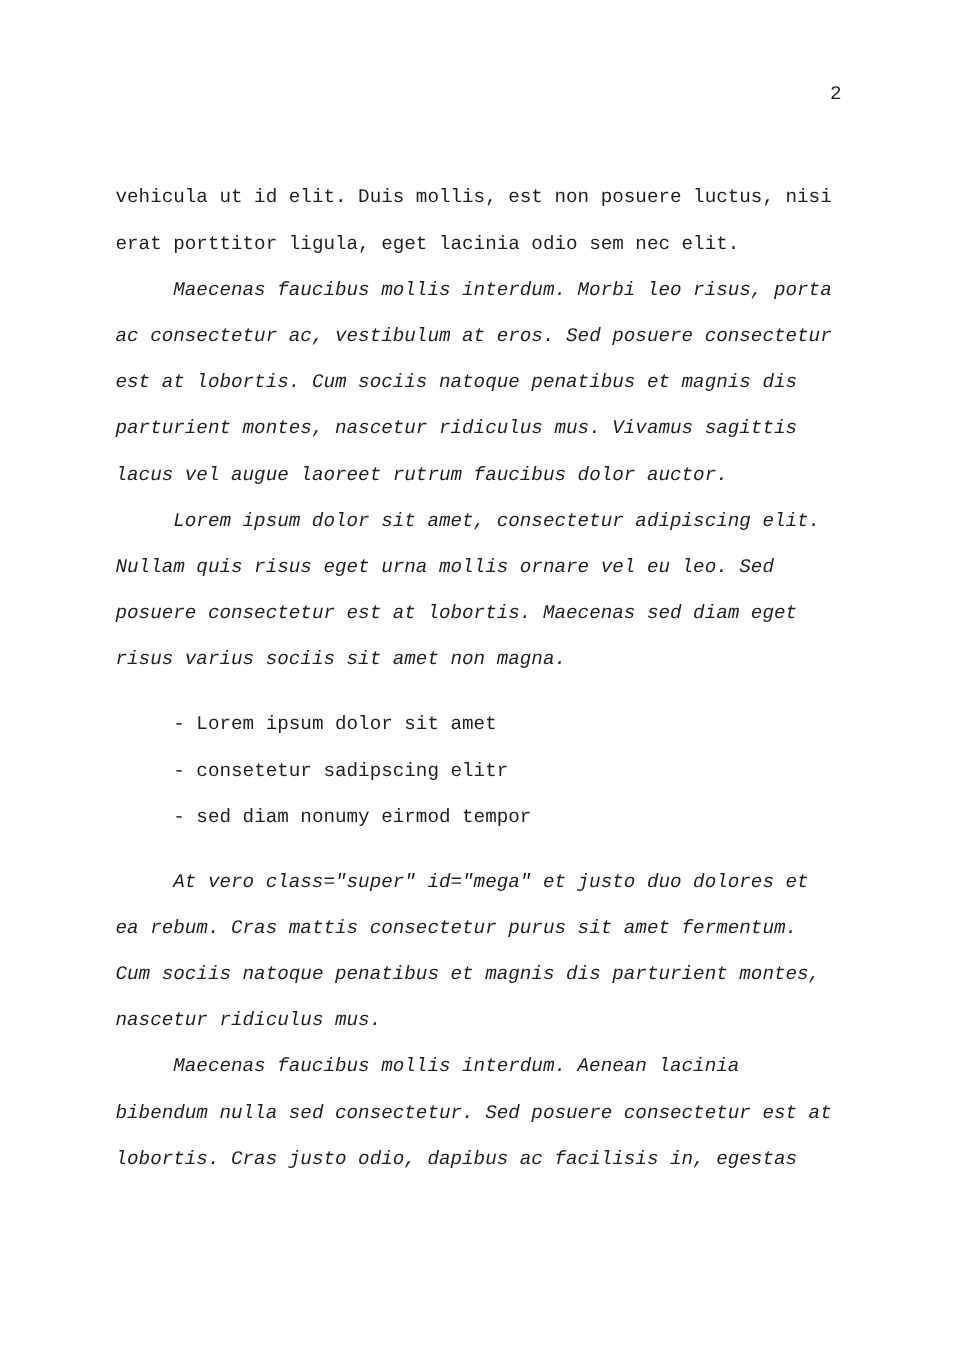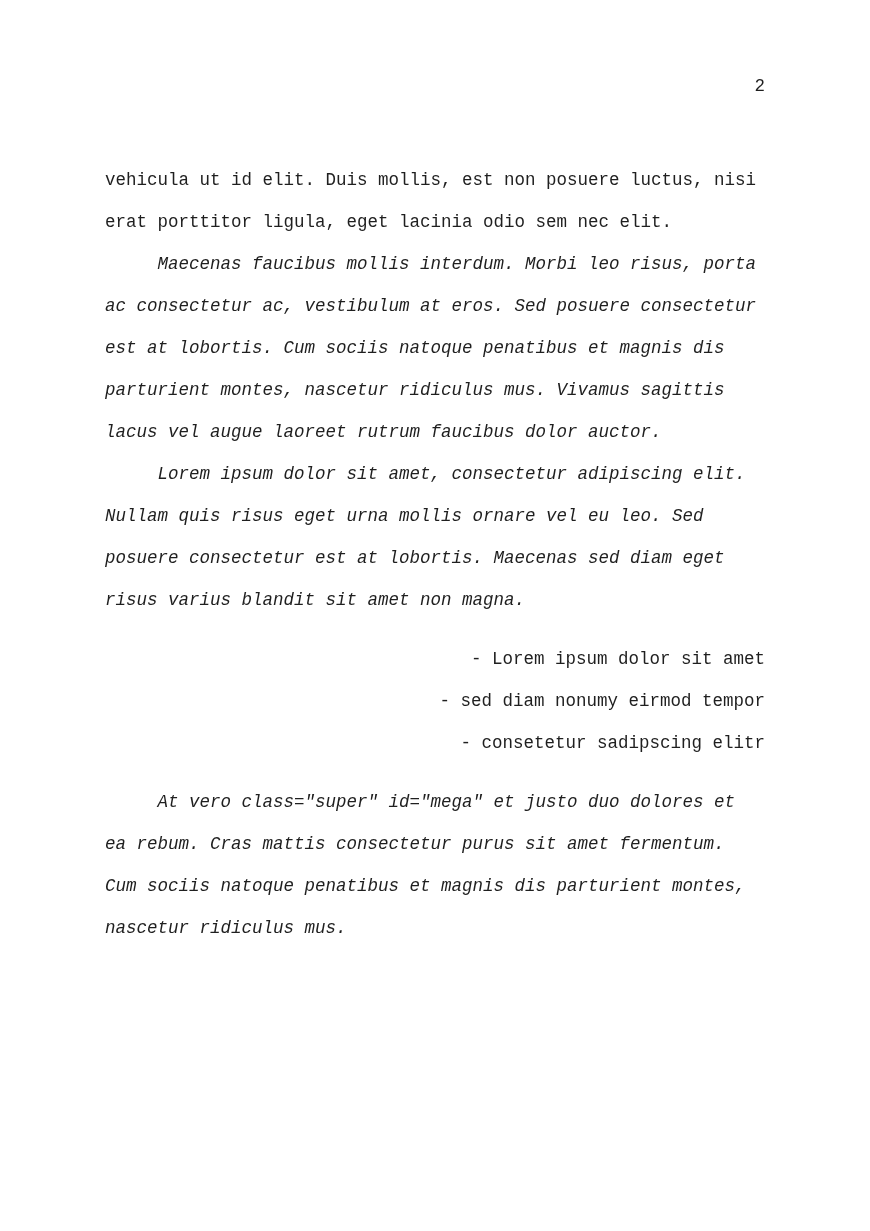--- a/index.html
+++ b/index.html
@@ -33,21 +33,20 @@
     white-space: pre;          
   }
   .para.indent {
     text-indent: 5ch;          
     font-style: italic;
   }
   .list {
     list-style: none;
     margin: 17px 0;
     padding: 0 0 0 5ch;
-    text-align: right;
   }
   .list-item {
     white-space: pre;
   }
 </style>
 </head>
 <body>
 
 <div class="page">
 
@@ -60,28 +59,31 @@
 
     <p class="para indent">Maecenas faucibus mollis interdum. Morbi leo risus, porta
 ac consectetur ac, vestibulum at eros. Sed posuere consectetur
 est at lobortis. Cum sociis natoque penatibus et magnis dis
 parturient montes, nascetur ridiculus mus. Vivamus sagittis
 lacus vel augue laoreet rutrum faucibus dolor auctor.</p>
 
     <p class="para indent">Lorem ipsum dolor sit amet, consectetur adipiscing elit.
 Nullam quis risus eget urna mollis ornare vel eu leo. Sed
 posuere consectetur est at lobortis. Maecenas sed diam eget
-risus varius blandit sit amet non magna.</p>
+risus varius sociis sit amet non magna.</p>
 
     <ul class="list">
       <li class="list-item"><span>- </span><span>Lorem ipsum dolor sit amet</span></li>
+      <li class="list-item"><span>- </span><span>consetetur sadipscing elitr</span></li>
       <li class="list-item"><span>- </span><span>sed diam nonumy eirmod tempor</span></li>
-      <li class="list-item"><span>- </span><span>consetetur sadipscing elitr</span></li>
     </ul>
 
     <p class="para indent">At vero class="super" id="mega" et justo duo dolores et
 ea rebum. Cras mattis consectetur purus sit amet fermentum.
 Cum sociis natoque penatibus et magnis dis parturient montes,
 nascetur ridiculus mus.</p>
 
+    <p class="para indent">Maecenas faucibus mollis interdum. Aenean lacinia
+bibendum nulla sed consectetur. Sed posuere consectetur est at
+lobortis. Cras justo odio, dapibus ac facilisis in, egestas</p>
 
   </div>
 </div>
 
 </body></html>

